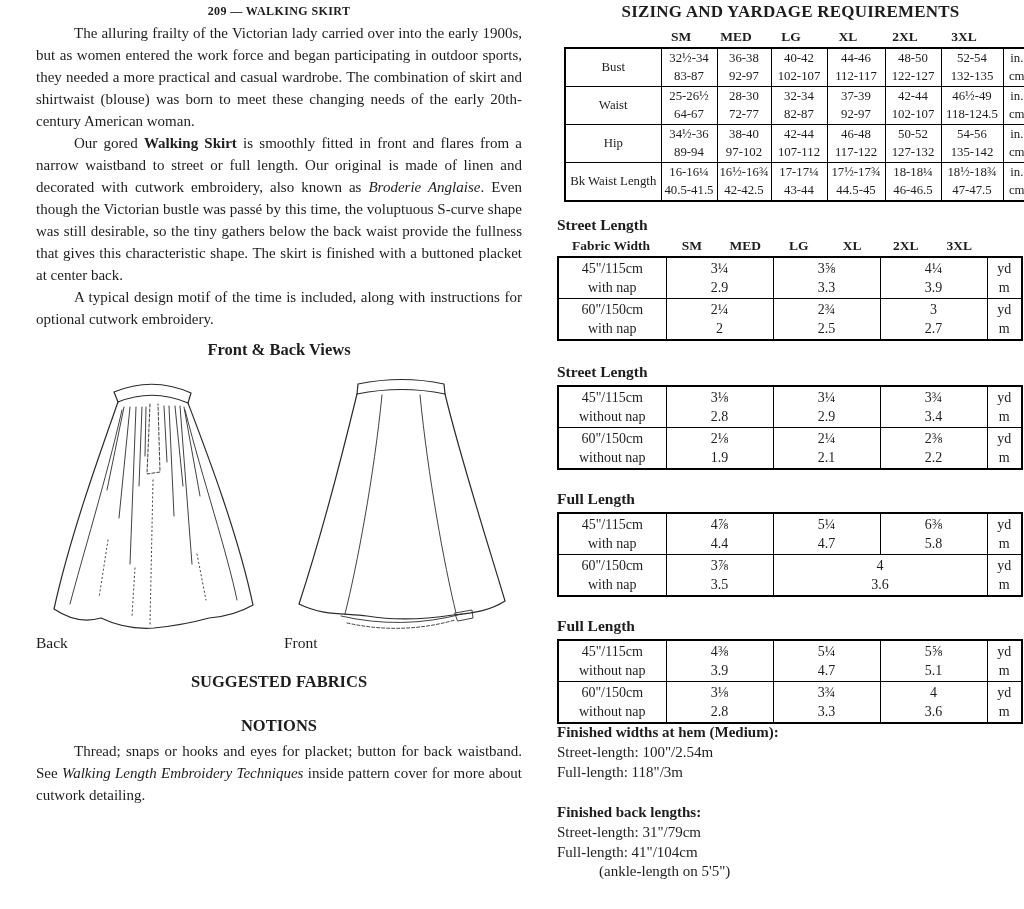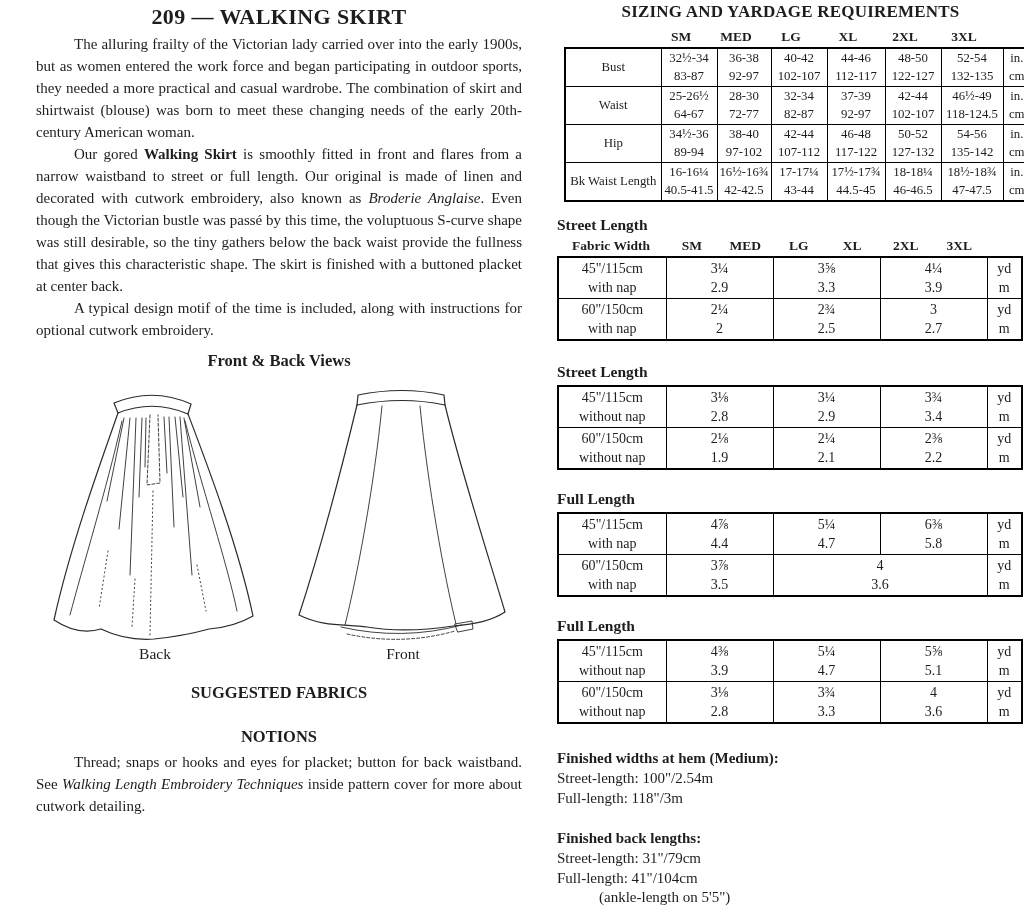--- a/index.html
+++ b/index.html
@@ -4,29 +4,29 @@
 <style>
   html,body{margin:0;padding:0;}
   body{
     width:1024px;height:909px;background:#ffffff;color:#1d1d1d;
     font-family:"Liberation Serif","DejaVu Serif",serif;
     position:relative;overflow:hidden;
   }
   .col-left{position:absolute;left:36px;top:4px;width:486px;}
   .col-right{position:absolute;left:557px;top:2px;width:467px;}
 
-  .doc-title{font-size:22px;font-weight:bold;text-align:center;margin:0 0 3px 0;letter-spacing:.4px;}
+  .doc-title{font-size:12px;font-weight:bold;text-align:center;margin:0 0 3px 0;letter-spacing:.4px;}
   p.body{font-size:15px;line-height:22px;text-align:justify;text-indent:38px;margin:0;}
   .center-h{font-size:16.5px;font-weight:bold;text-align:center;margin:0;}
   .views-h{margin:10px 0 8px 0;}
   .fab-h{margin:20px 0 4px 0;}
   .not-h{margin:24px 0 4px 0;}
 
   .illos{display:flex;justify-content:space-between;align-items:flex-end;}
-  .illo{width:238px;text-align:center;}
+  .illo{width:238px;}
   .illo svg{display:block;margin:0 auto;}
   .illo-label{font-size:15.5px;margin-top:2px;}
   .drawing path, .drawing line{fill:none;stroke:#2b2b2b;stroke-width:1.2;stroke-linecap:round;}
   .drawing .thin{stroke-width:0.9;}
   .drawing .dash{stroke-dasharray:3,2;}
   .drawing .dot{stroke-dasharray:1.2,3;}
 
   .r-title{font-size:17px;font-weight:bold;text-align:center;margin:0 0 7px 0;letter-spacing:.2px;}
 
   .sz-head{display:flex;font-weight:bold;font-size:13.5px;margin-bottom:2px;}
@@ -49,21 +49,21 @@
 
   .yd-head{display:flex;font-weight:bold;font-size:13.5px;margin-bottom:2px;}
   .yd-head .fl{width:108px;text-align:center;}
   .yd-head .s{width:53.5px;text-align:center;}
   .yd-head .u{width:35px;}
 
   table.yd{border-collapse:collapse;border:2px solid #000;table-layout:fixed;width:464px;}
   table.yd td{border:1px solid #000;font-size:14px;line-height:19px;text-align:center;padding:1px 0;}
   .y-lbl{width:108px;} .y-v{width:107px;} .y-u{width:35px;}
 
-  .fin{margin-top:26px;}
+  .fin{}
   .fin2{margin-top:22px;}
   .fin-h{font-size:15px;font-weight:bold;margin:0 0 2px 0;}
   .fin-line{font-size:15px;line-height:19.5px;margin:0;}
   .indent{padding-left:42px;}
 </style>
 </head>
 <body>
 
 <div class="col-left">
   <h1 class="doc-title">209 — WALKING SKIRT</h1>

